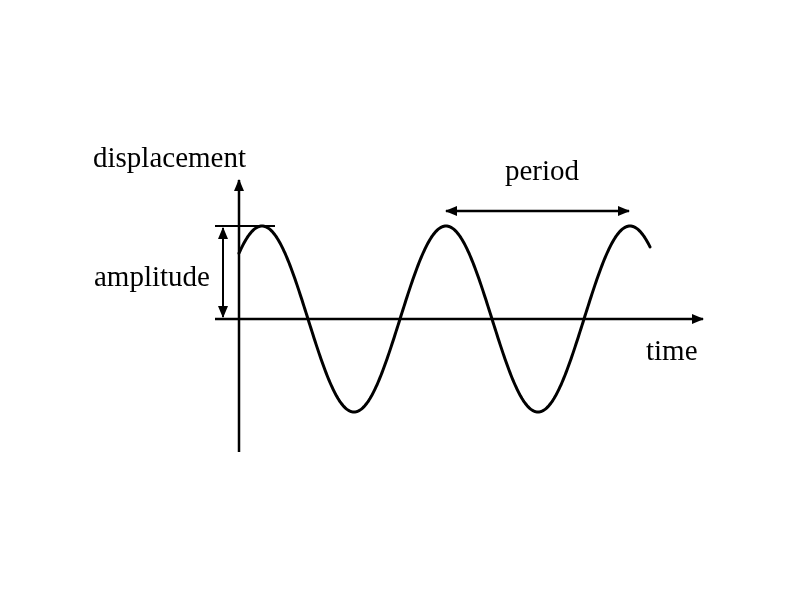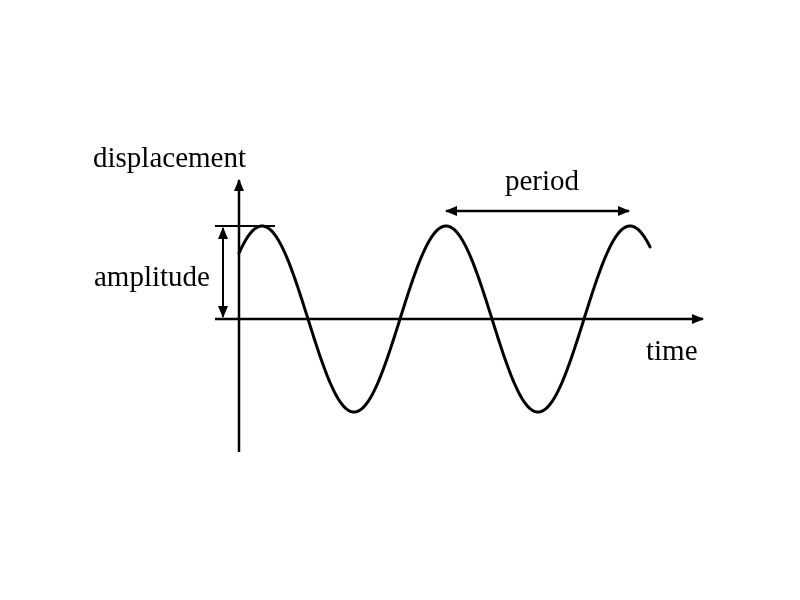--- a/index.html
+++ b/index.html
@@ -33,15 +33,15 @@
 
     <line x1="223" y1="228" x2="223" y2="317" stroke="#000" stroke-width="2" marker-start="url(#ahs)" marker-end="url(#ah)"></line>
 
     <line x1="446" y1="211" x2="629" y2="211" stroke="#000" stroke-width="2.5" marker-start="url(#ahs)" marker-end="url(#ah)"></line>
 
     <path id="wave" d="M239,253.24 L240,251.03 L241,248.90 L242,246.86 L243,244.90 L244,243.02 L245,241.24 L246,239.54 L247,237.94 L248,236.43 L249,235.01 L250,233.70 L251,232.48 L252,231.37 L253,230.36 L254,229.45 L255,228.64 L256,227.95 L257,227.35 L258,226.87 L259,226.49 L260,226.22 L261,226.05 L262,226.00 L263,226.05 L264,226.22 L265,226.49 L266,226.87 L267,227.35 L268,227.95 L269,228.64 L270,229.45 L271,230.36 L272,231.37 L273,232.48 L274,233.70 L275,235.01 L276,236.43 L277,237.94 L278,239.54 L279,241.24 L280,243.02 L281,244.90 L282,246.86 L283,248.90 L284,251.03 L285,253.24 L286,255.52 L287,257.88 L288,260.31 L289,262.81 L290,265.37 L291,267.99 L292,270.68 L293,273.42 L294,276.21 L295,279.06 L296,281.95 L297,284.88 L298,287.86 L299,290.87 L300,293.91 L301,296.98 L302,300.08 L303,303.20 L304,306.34 L305,309.49 L306,312.65 L307,315.82 L308,319.00 L309,322.18 L310,325.35 L311,328.51 L312,331.66 L313,334.80 L314,337.92 L315,341.02 L316,344.09 L317,347.13 L318,350.14 L319,353.12 L320,356.05 L321,358.94 L322,361.79 L323,364.58 L324,367.32 L325,370.01 L326,372.63 L327,375.19 L328,377.69 L329,380.12 L330,382.48 L331,384.76 L332,386.97 L333,389.10 L334,391.14 L335,393.10 L336,394.98 L337,396.76 L338,398.46 L339,400.06 L340,401.57 L341,402.99 L342,404.30 L343,405.52 L344,406.63 L345,407.64 L346,408.55 L347,409.36 L348,410.05 L349,410.65 L350,411.13 L351,411.51 L352,411.78 L353,411.95 L354,412.00 L355,411.95 L356,411.78 L357,411.51 L358,411.13 L359,410.65 L360,410.05 L361,409.36 L362,408.55 L363,407.64 L364,406.63 L365,405.52 L366,404.30 L367,402.99 L368,401.57 L369,400.06 L370,398.46 L371,396.76 L372,394.98 L373,393.10 L374,391.14 L375,389.10 L376,386.97 L377,384.76 L378,382.48 L379,380.12 L380,377.69 L381,375.19 L382,372.63 L383,370.01 L384,367.32 L385,364.58 L386,361.79 L387,358.94 L388,356.05 L389,353.12 L390,350.14 L391,347.13 L392,344.09 L393,341.02 L394,337.92 L395,334.80 L396,331.66 L397,328.51 L398,325.35 L399,322.18 L400,319.00 L401,315.82 L402,312.65 L403,309.49 L404,306.34 L405,303.20 L406,300.08 L407,296.98 L408,293.91 L409,290.87 L410,287.86 L411,284.88 L412,281.95 L413,279.06 L414,276.21 L415,273.42 L416,270.68 L417,267.99 L418,265.37 L419,262.81 L420,260.31 L421,257.88 L422,255.52 L423,253.24 L424,251.03 L425,248.90 L426,246.86 L427,244.90 L428,243.02 L429,241.24 L430,239.54 L431,237.94 L432,236.43 L433,235.01 L434,233.70 L435,232.48 L436,231.37 L437,230.36 L438,229.45 L439,228.64 L440,227.95 L441,227.35 L442,226.87 L443,226.49 L444,226.22 L445,226.05 L446,226.00 L447,226.05 L448,226.22 L449,226.49 L450,226.87 L451,227.35 L452,227.95 L453,228.64 L454,229.45 L455,230.36 L456,231.37 L457,232.48 L458,233.70 L459,235.01 L460,236.43 L461,237.94 L462,239.54 L463,241.24 L464,243.02 L465,244.90 L466,246.86 L467,248.90 L468,251.03 L469,253.24 L470,255.52 L471,257.88 L472,260.31 L473,262.81 L474,265.37 L475,267.99 L476,270.68 L477,273.42 L478,276.21 L479,279.06 L480,281.95 L481,284.88 L482,287.86 L483,290.87 L484,293.91 L485,296.98 L486,300.08 L487,303.20 L488,306.34 L489,309.49 L490,312.65 L491,315.82 L492,319.00 L493,322.18 L494,325.35 L495,328.51 L496,331.66 L497,334.80 L498,337.92 L499,341.02 L500,344.09 L501,347.13 L502,350.14 L503,353.12 L504,356.05 L505,358.94 L506,361.79 L507,364.58 L508,367.32 L509,370.01 L510,372.63 L511,375.19 L512,377.69 L513,380.12 L514,382.48 L515,384.76 L516,386.97 L517,389.10 L518,391.14 L519,393.10 L520,394.98 L521,396.76 L522,398.46 L523,400.06 L524,401.57 L525,402.99 L526,404.30 L527,405.52 L528,406.63 L529,407.64 L530,408.55 L531,409.36 L532,410.05 L533,410.65 L534,411.13 L535,411.51 L536,411.78 L537,411.95 L538,412.00 L539,411.95 L540,411.78 L541,411.51 L542,411.13 L543,410.65 L544,410.05 L545,409.36 L546,408.55 L547,407.64 L548,406.63 L549,405.52 L550,404.30 L551,402.99 L552,401.57 L553,400.06 L554,398.46 L555,396.76 L556,394.98 L557,393.10 L558,391.14 L559,389.10 L560,386.97 L561,384.76 L562,382.48 L563,380.12 L564,377.69 L565,375.19 L566,372.63 L567,370.01 L568,367.32 L569,364.58 L570,361.79 L571,358.94 L572,356.05 L573,353.12 L574,350.14 L575,347.13 L576,344.09 L577,341.02 L578,337.92 L579,334.80 L580,331.66 L581,328.51 L582,325.35 L583,322.18 L584,319.00 L585,315.82 L586,312.65 L587,309.49 L588,306.34 L589,303.20 L590,300.08 L591,296.98 L592,293.91 L593,290.87 L594,287.86 L595,284.88 L596,281.95 L597,279.06 L598,276.21 L599,273.42 L600,270.68 L601,267.99 L602,265.37 L603,262.81 L604,260.31 L605,257.88 L606,255.52 L607,253.24 L608,251.03 L609,248.90 L610,246.86 L611,244.90 L612,243.02 L613,241.24 L614,239.54 L615,237.94 L616,236.43 L617,235.01 L618,233.70 L619,232.48 L620,231.37 L621,230.36 L622,229.45 L623,228.64 L624,227.95 L625,227.35 L626,226.87 L627,226.49 L628,226.22 L629,226.05 L630,226.00 L631,226.05 L632,226.22 L633,226.49 L634,226.87 L635,227.35 L636,227.95 L637,228.64 L638,229.45 L639,230.36 L640,231.37 L641,232.48 L642,233.70 L643,235.01 L644,236.43 L645,237.94 L646,239.54 L647,241.24 L648,243.02 L649,244.90 L650,246.86" fill="none" stroke="#000" stroke-width="3" stroke-linejoin="round" stroke-linecap="round"></path>
   </svg>
 
   <div class="label" style="left:93px; top:143px;">displacement</div>
   <div class="label" style="left:94px; top:262px;">amplitude</div>
-  <div class="label" style="left:505px; top:166px;">period</div>
+  <div class="label" style="left:505px; top:156px;">period</div>
   <div class="label" style="left:646px; top:336px;">time</div>
 </div>
 
 </body></html>

